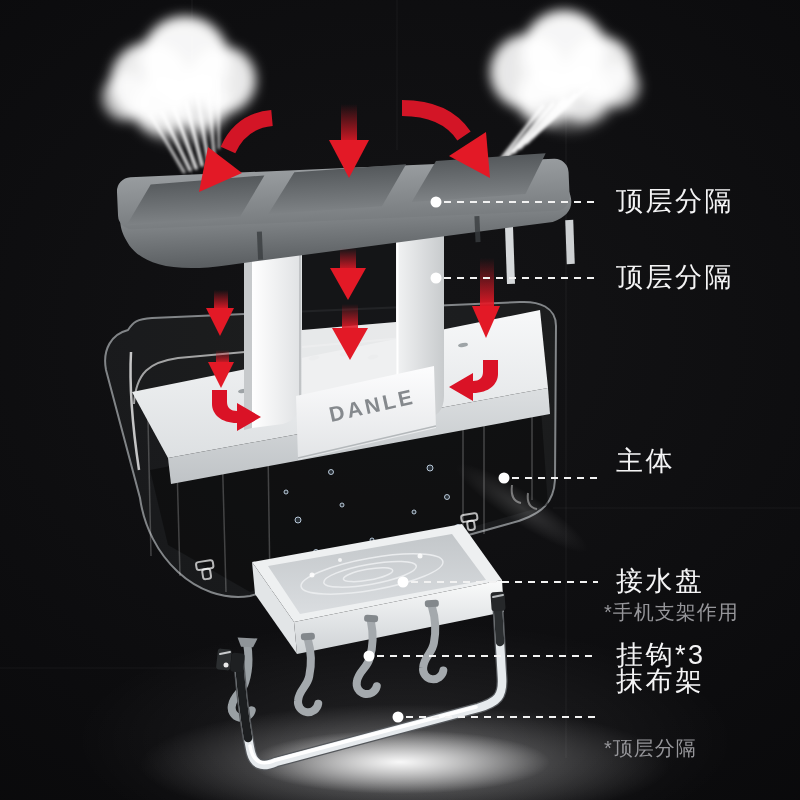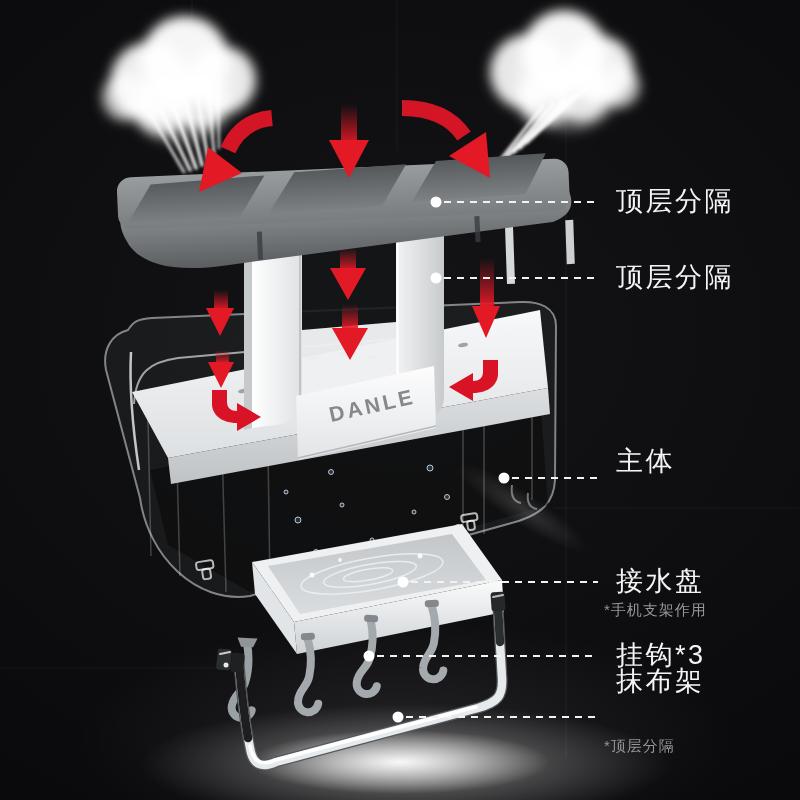--- a/index.html
+++ b/index.html
@@ -4,21 +4,21 @@
 <style>
   html,body{margin:0;padding:0;background:#000;}
   #stage{
     position:relative;width:800px;height:800px;overflow:hidden;
     background:radial-gradient(120% 100% at 50% 42%, #141416 0%, #0c0c0e 55%, #060607 100%);
     font-family:"Liberation Sans","DejaVu Sans",sans-serif;
   }
   #stage svg{position:absolute;left:0;top:0;}
   .callout{position:absolute;left:604px;line-height:1;white-space:nowrap;margin-left:12px;}
   .callout-label{font-size:27px;font-weight:500;color:#f4f4f5;letter-spacing:2.5px;}
-  .callout-sub{position:absolute;left:604px;font-size:15px;color:#96969a;letter-spacing:1px;line-height:1;white-space:nowrap;}
+  .callout-sub{position:absolute;left:604px;font-size:20px;color:#96969a;letter-spacing:1px;line-height:1;white-space:nowrap;}
 </style>
 </head>
 <body>
 
 <div id="stage">
 
 <svg width="800" height="800" viewBox="0 0 800 800">
   <defs>
     <filter id="blur6" x="-60%" y="-60%" width="220%" height="220%">
           <feGaussianBlur stdDeviation="6"></feGaussianBlur>

